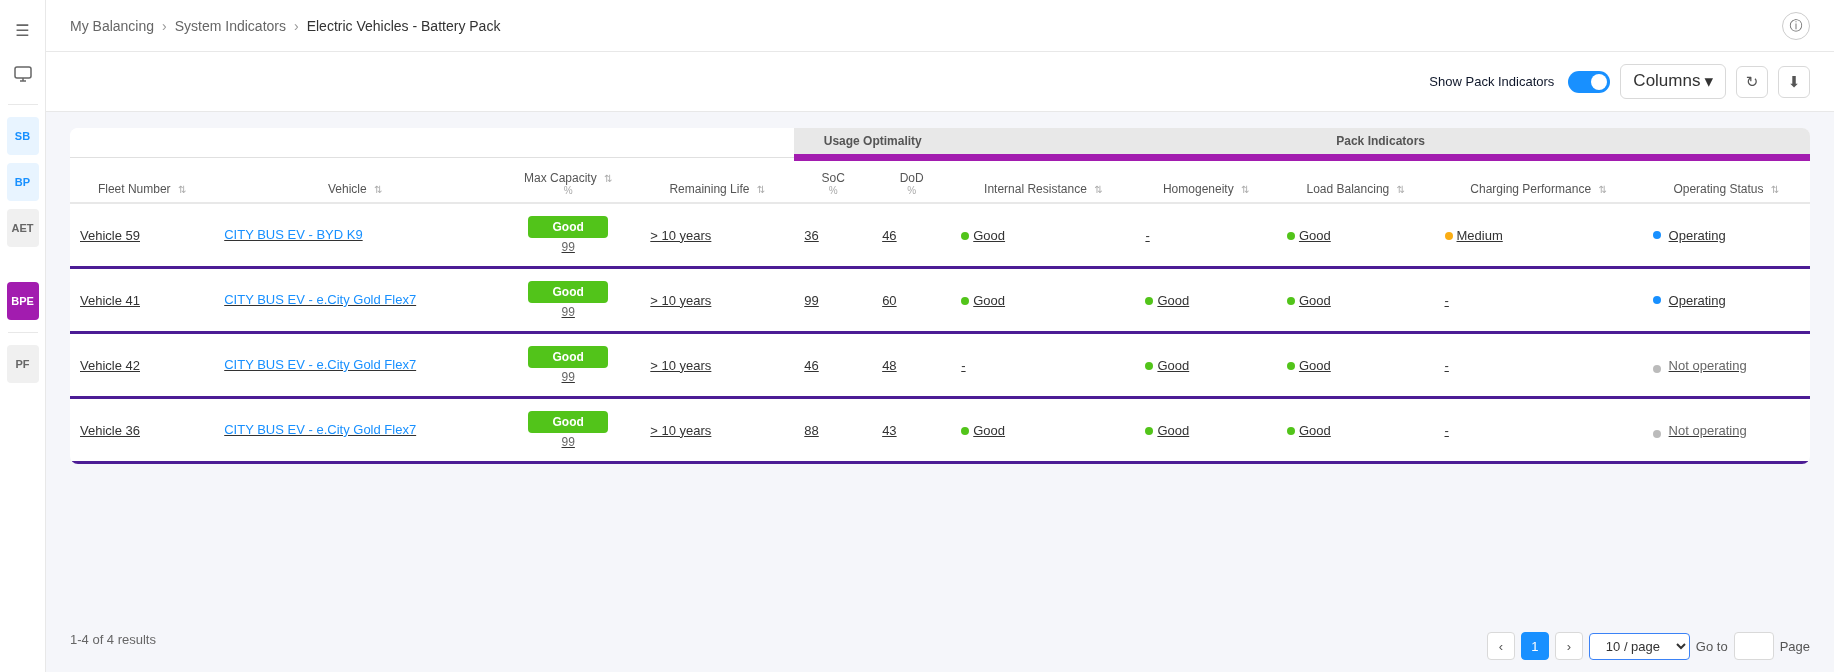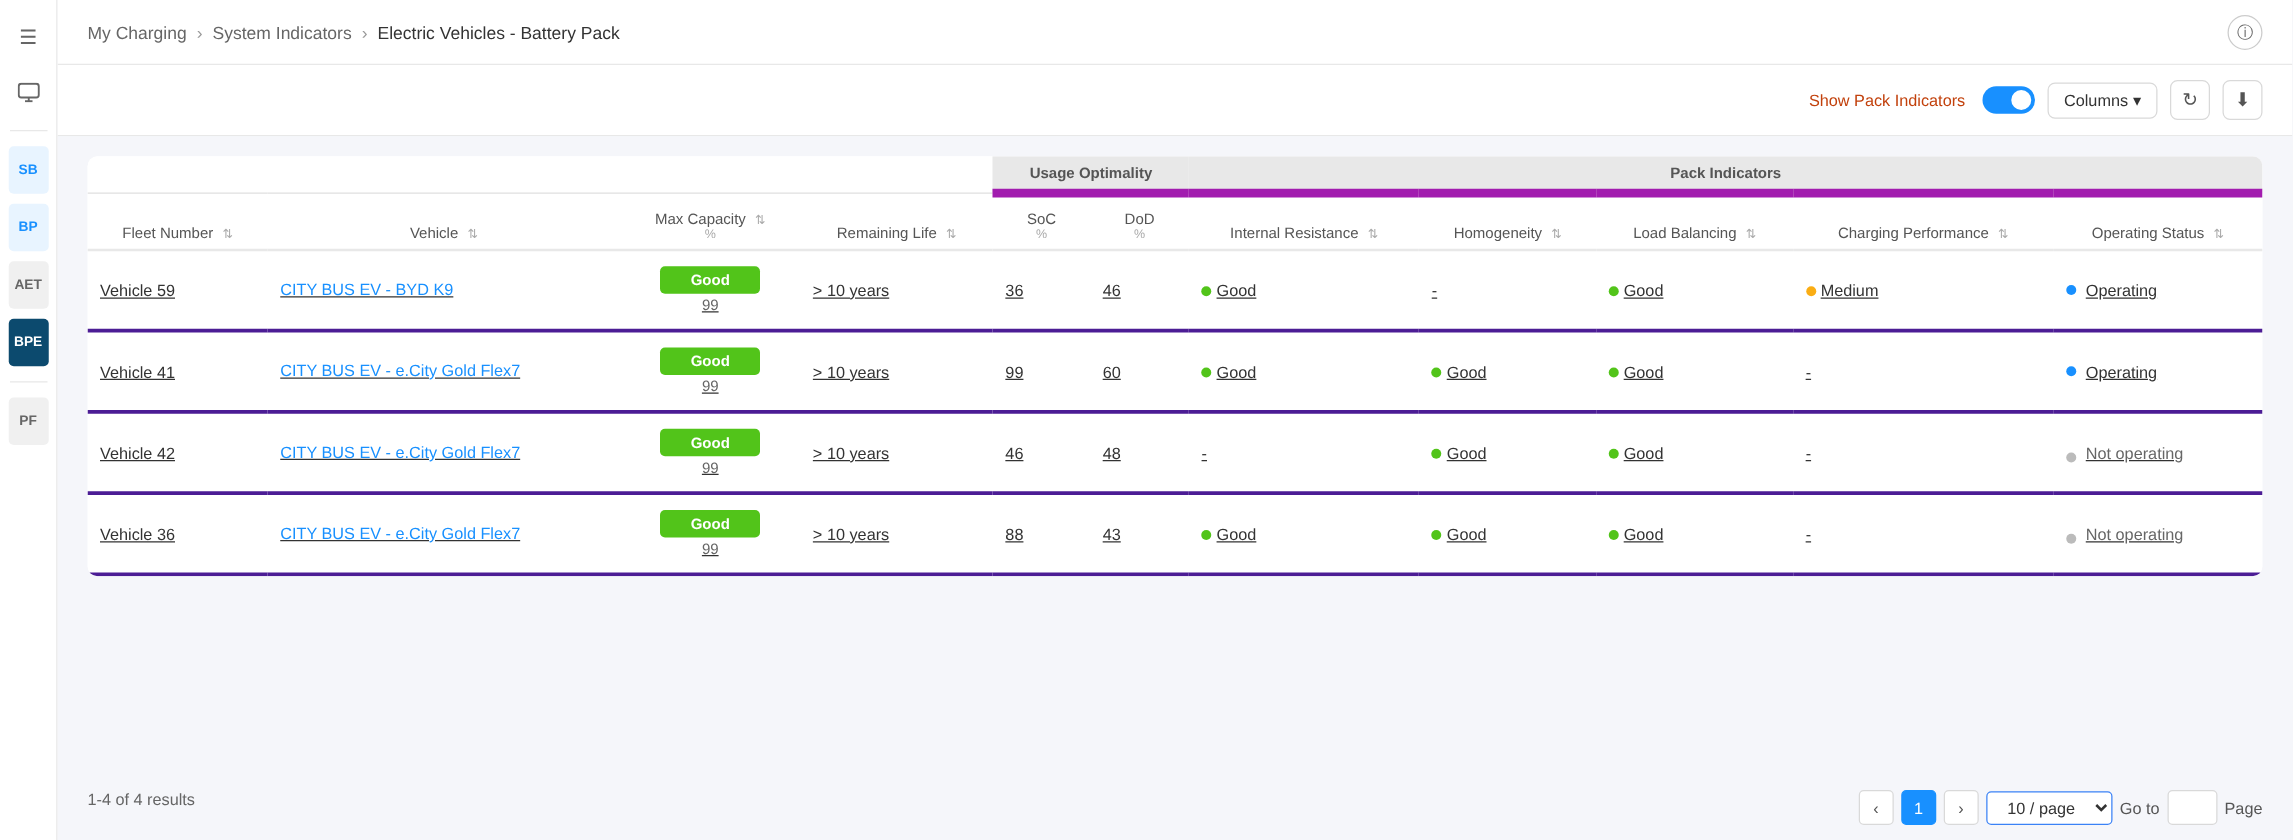--- a/index.html
+++ b/index.html
@@ -7,43 +7,43 @@
 
     .app-wrapper { display: flex; height: 672px; width: 1834px; overflow: hidden; }
 
     
     .sidebar { width: 46px; background: #fff; border-right: 1px solid #e8e8e8; display: flex; flex-direction: column; align-items: center; padding: 12px 0; gap: 8px; flex-shrink: 0; }
     .sidebar-icon { width: 36px; height: 36px; display: flex; align-items: center; justify-content: center; border-radius: 6px; cursor: pointer; color: #666; font-size: 16px; }
     .sidebar-badge { width: 32px; height: 38px; border-radius: 4px; display: flex; align-items: center; justify-content: center; font-size: 11px; font-weight: 600; cursor: pointer; }
     .badge-sb { background: #e8f4ff; color: #1890ff; }
     .badge-bp { background: #e8f4ff; color: #1890ff; }
     .badge-aet { background: #f0f0f0; color: #666; }
-    .badge-bpe { background: #0c4a6e; color: #fff; }
+    .badge-bpe { background: #a21caf; color: #fff; margin-top: 27px; }
     .badge-pf { background: #f0f0f0; color: #666; }
     .sidebar-divider { width: 30px; height: 1px; background: #e8e8e8; margin: 4px 0; }
 
     
     .main { flex: 1; display: flex; flex-direction: column; overflow: hidden; }
 
     
     .header { background: #fff; border-bottom: 1px solid #e8e8e8; padding: 0 24px; height: 52px; display: flex; align-items: center; justify-content: space-between; flex-shrink: 0; }
     .breadcrumb { display: flex; align-items: center; gap: 8px; font-size: 14px; }
     .breadcrumb-item { color: #666; cursor: pointer; }
     .breadcrumb-sep { color: #999; }
     .breadcrumb-current { color: #333; font-weight: 400; }
     .header-actions { display: flex; align-items: center; gap: 12px; }
     .info-icon { width: 28px; height: 28px; border-radius: 50%; border: 1px solid #ccc; display: flex; align-items: center; justify-content: center; color: #666; cursor: pointer; font-size: 13px; }
 
     
     .toolbar { background: #fff; padding: 12px 24px; border-bottom: 1px solid #e8e8e8; display: flex; align-items: center; justify-content: flex-end; gap: 10px; flex-shrink: 0; }
-    .show-pack-label { font-size: 13px; color: #c2410c; margin-right: 4px; margin-left: 34px; }
+    .show-pack-label { font-size: 13px; color: #0f172a; margin-right: 4px; margin-left: 34px; }
     .toggle-switch { position: relative; width: 42px; height: 22px; cursor: pointer; }
     .toggle-track { width: 42px; height: 22px; border-radius: 11px; background: #1890ff; position: relative; }
     .toggle-thumb { position: absolute; top: 3px; right: 3px; width: 16px; height: 16px; border-radius: 50%; background: #fff; }
-    .columns-btn { display: flex; align-items: flex-end; gap: 4px; padding: 6px 12px; border: 1px solid #d9d9d9; border-radius: 6px; background: #fff; cursor: pointer; font-size: 13px; color: #333; }
+    .columns-btn { display: flex; align-items: flex-start; gap: 4px; padding: 6px 12px; border: 1px solid #d9d9d9; border-radius: 6px; background: #fff; cursor: pointer; font-size: 17px; color: #333; }
     .icon-btn { width: 32px; height: 32px; border: 1px solid #d9d9d9; border-radius: 6px; background: #fff; display: flex; align-items: center; justify-content: center; cursor: pointer; color: #555; font-size: 15px; }
 
     
     .table-container { flex: 1; overflow: auto; padding: 0 24px 16px; background: #f5f6fa; }
     .table-wrapper { background: #fff; border-radius: 8px; overflow: hidden; margin-top: 16px; }
 
     table { width: 100%; border-collapse: collapse; }
 
     
     .group-header-row th { background: #f0f0f0; padding: 6px 10px; font-size: 12px; font-weight: 600; color: #555; border-bottom: 7px solid #a21caf; }
@@ -105,21 +105,21 @@
     <div class="sidebar-badge badge-aet">AET</div>
     <div class="sidebar-badge badge-bpe">BPE</div>
     <div class="sidebar-divider"></div>
     <div class="sidebar-badge badge-pf">PF</div>
   </div>
 
   <div class="main">
 
     <div class="header">
       <div class="breadcrumb">
-        <span class="breadcrumb-item">My Charging</span>
+        <span class="breadcrumb-item">My Balancing</span>
         <span class="breadcrumb-sep">›</span>
         <span class="breadcrumb-item">System Indicators</span>
         <span class="breadcrumb-sep">›</span>
         <span class="breadcrumb-current">Electric Vehicles - Battery Pack</span>
       </div>
       <div class="header-actions">
         <div class="info-icon">ⓘ</div>
       </div>
     </div>
 

